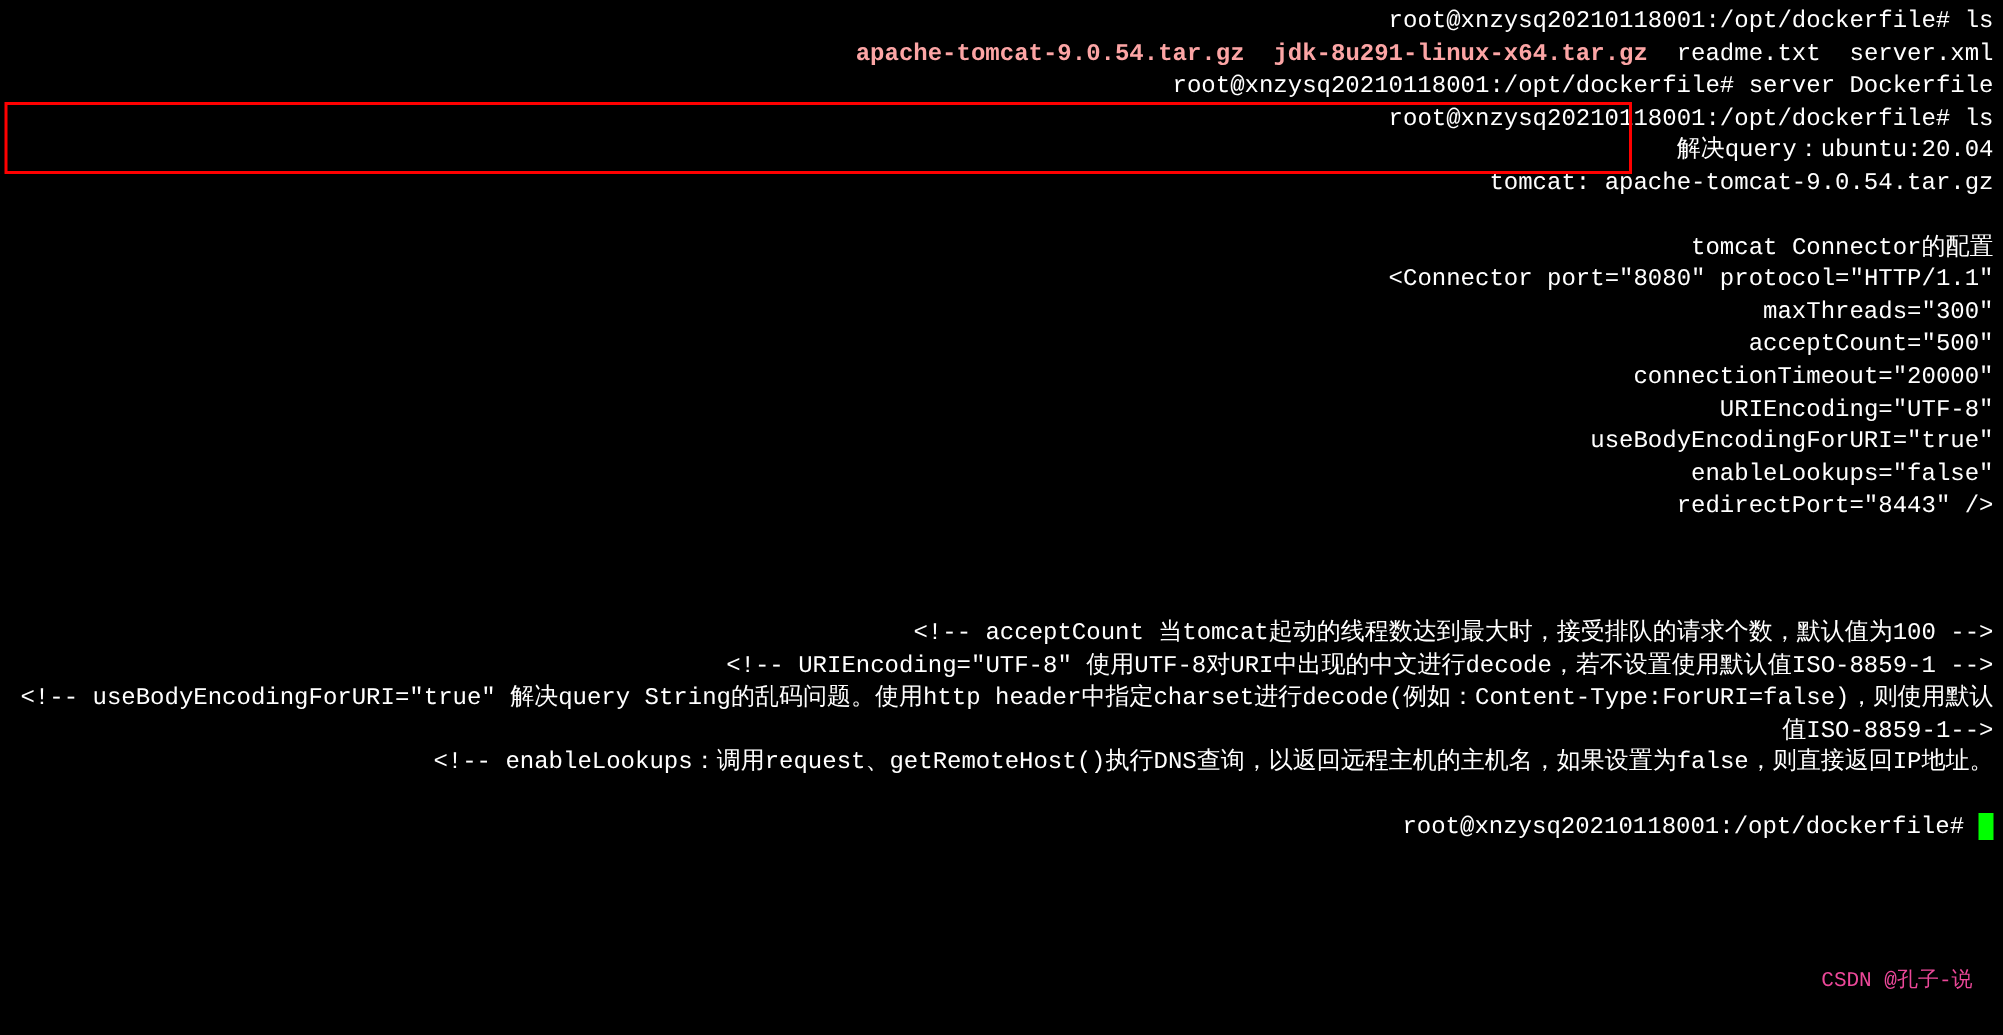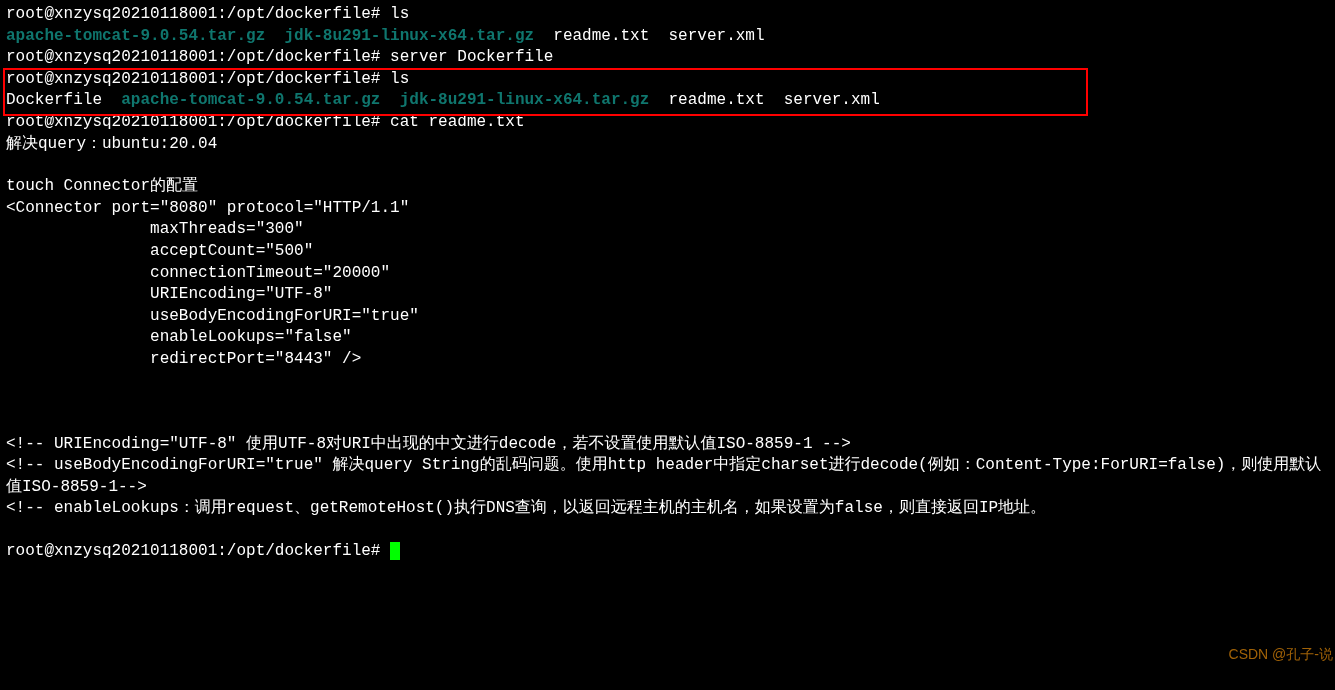--- a/index.html
+++ b/index.html
@@ -14,80 +14,81 @@
       font-size: 16px;
       line-height: 1.35;
       padding: 4px 6px;
       width: 1335px;
       height: 690px;
       position: relative;
       overflow: hidden;
     }
     .line {
       white-space: pre;
+      text-align: right;
     }
     .red {
-      color: #0f766e;
+      color: #fca5a5;
       font-weight: bold;
     }
     .highlight-box {
       border: 2px solid #ff0000;
       position: absolute;
       pointer-events: none;
     }
     .cursor {
       background: #00ff00;
       display: inline-block;
       width: 10px;
       height: 18px;
       vertical-align: text-bottom;
     }
     .watermark {
       position: absolute;
       bottom: 26px;
-      right: 2px;
-      color: #a16207;
+      right: 20px;
+      color: #ec4899;
       font-size: 14px;
-      font-family: Liberation Sans, sans-serif;
+      font-family: Liberation Mono, monospace;
     }
     .spacer {
       height: 21px;
     }
   </style>
 </head>
 <body>
 
 <div>
 
 <div class="line"><span>root@xnzysq20210118001:/opt/dockerfile#</span> <span>ls</span></div>
 
 <div class="line"><span class="red">apache-tomcat-9.0.54.tar.gz</span>  <span class="red">jdk-8u291-linux-x64.tar.gz</span>  <span>readme.txt</span>  <span>server.xml</span></div>
 
 <div class="line"><span>root@xnzysq20210118001:/opt/dockerfile#</span> <span>server Dockerfile</span></div>
 
 <div class="line"><span>root@xnzysq20210118001:/opt/dockerfile#</span> <span>ls</span></div>
 
-<div class="line"><span>Dockerfile</span>  <span class="red">apache-tomcat-9.0.54.tar.gz</span>  <span class="red">jdk-8u291-linux-x64.tar.gz</span>  <span>readme.txt</span>  <span>server.xml</span></div>
 
-<div class="line"><span>root@xnzysq20210118001:/opt/dockerfile#</span> <span>cat readme.txt</span></div>
 
 <div class="line">解决query：ubuntu:20.04</div>
+<div class="line">tomcat: apache-tomcat-9.0.54.tar.gz</div>
 <div class="spacer"></div>
-<div class="line">touch Connector的配置</div>
+<div class="line">tomcat Connector的配置</div>
 <div class="line">&lt;Connector port="8080" protocol="HTTP/1.1"</div>
 <div class="line">               maxThreads="300"</div>
 <div class="line">               acceptCount="500"</div>
 <div class="line">               connectionTimeout="20000"</div>
 <div class="line">               URIEncoding="UTF-8"</div>
 <div class="line">               useBodyEncodingForURI="true"</div>
 <div class="line">               enableLookups="false"</div>
 <div class="line">               redirectPort="8443" /&gt;</div>
 <div class="spacer"></div>
 <div class="spacer"></div>
 <div class="spacer"></div>
+<div class="line">&lt;!-- acceptCount 当tomcat起动的线程数达到最大时，接受排队的请求个数，默认值为100 --&gt;</div>
 <div class="line">&lt;!-- URIEncoding="UTF-8" 使用UTF-8对URI中出现的中文进行decode，若不设置使用默认值ISO-8859-1 --&gt;</div>
 <div class="line" style="white-space:pre-wrap">&lt;!-- useBodyEncodingForURI="true" 解决query String的乱码问题。使用http header中指定charset进行decode(例如：Content-Type:ForURI=false)，则使用默认值ISO-8859-1--&gt;</div>
 <div class="line" style="white-space:pre-wrap">&lt;!-- enableLookups：调用request、getRemoteHost()执行DNS查询，以返回远程主机的主机名，如果设置为false，则直接返回IP地址。</div>
 <div class="spacer"></div>
 <div class="line"><span>root@xnzysq20210118001:/opt/dockerfile#</span> <span class="cursor"></span></div>
 
 </div>
 
 <div class="highlight-box" style="top:68px;left:3px;width:1085px;height:48px;"></div>
 

